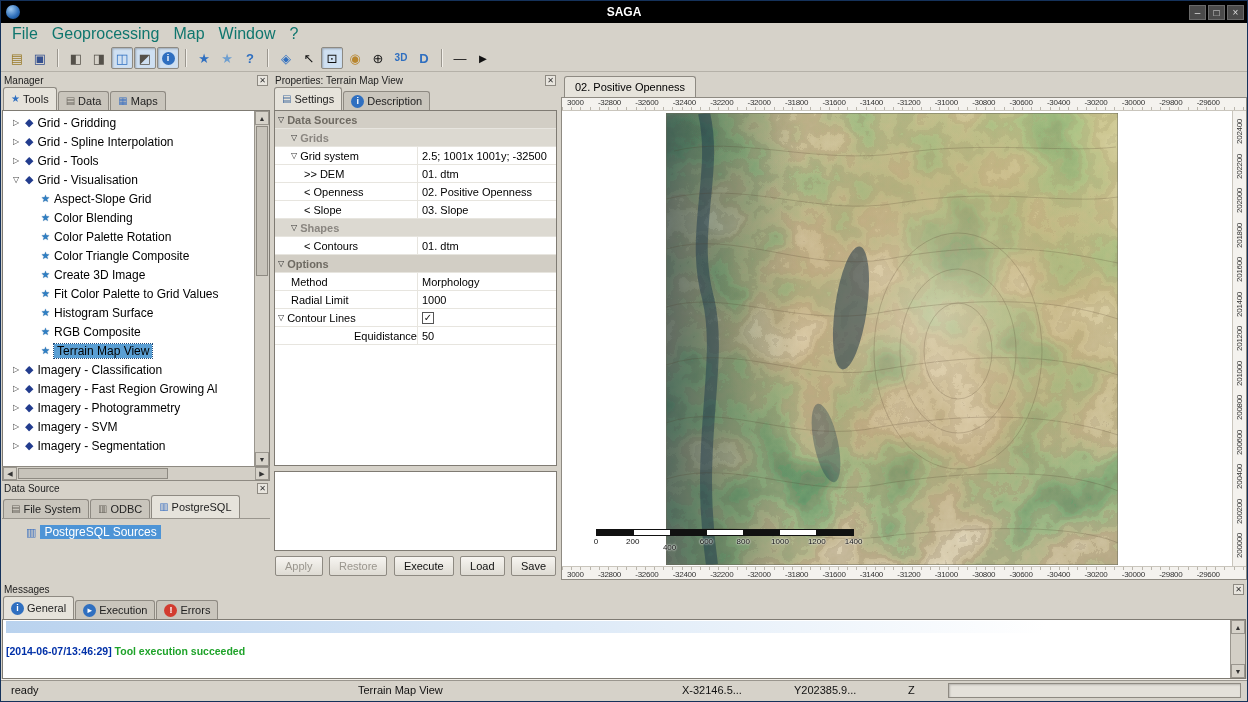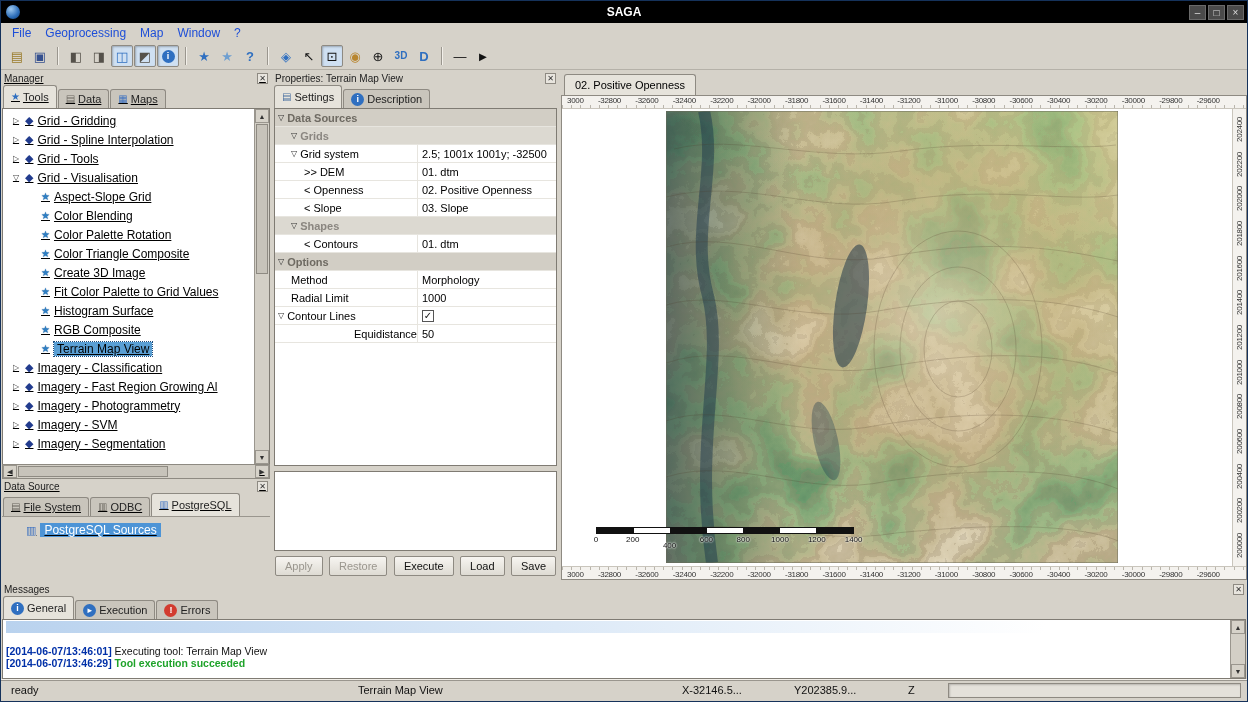--- a/index.html
+++ b/index.html
@@ -8,32 +8,32 @@
   .window{width:1248px;height:702px;border:1px solid #15325b;background:#d6d2c9;display:flex;flex-direction:column;overflow:hidden;}
 
   
   .titlebar{flex:0 0 22px;background:#000;color:#fff;display:flex;align-items:center;position:relative;}
   .app-icon{width:14px;height:14px;border-radius:50%;background:radial-gradient(circle at 35% 30%,#9ec9f0,#2b6cb8 60%,#123a6e);margin-left:5px;z-index:1;}
   .title{position:absolute;left:0;right:0;text-align:center;font-weight:bold;font-size:12px;}
   .winbtns{margin-left:auto;display:flex;gap:2px;margin-right:3px;z-index:1;}
   .wbtn{width:17px;height:15px;background:#4a4a4a;color:#ddd;font-size:10px;display:flex;align-items:center;justify-content:center;border:1px solid #6a6a6a;}
 
   
-  .menubar{flex:0 0 20px;display:flex;align-items:center;padding-left:4px;font-size:12px;color:#1d4ed8;}
+  .menubar{flex:0 0 20px;display:flex;align-items:center;padding-left:4px;font-size:16px;color:#0f766e;}
   .menu-item{padding:2px 7px;}
   .toolbar{flex:0 0 27px;display:flex;align-items:center;padding:0 5px;border-bottom:1px solid #b5b1a8;gap:1px;}
   .tsep{width:2px;height:18px;border-left:1px solid #9a968e;border-right:1px solid #f2efe9;margin:0 5px;}
   .tbtn{width:22px;height:22px;display:flex;align-items:center;justify-content:center;border:1px solid transparent;border-radius:2px;}
   .tbtn.pressed{border:1px solid #8e8a82;background:#cfe0f2;box-shadow:inset 1px 1px 2px rgba(0,0,0,.25);}
   .tglyph{font-size:13px;line-height:1;}
   .cicon{width:13px;height:13px;border-radius:50%;color:#fff;font-size:9px;font-weight:bold;display:inline-flex;align-items:center;justify-content:center;line-height:1;font-style:normal;}
 
   
   .main{flex:1;display:flex;gap:3px;padding:1px 0 2px 1px;min-height:0;}
-  .leftcol{flex:0 0 268px;display:flex;flex-direction:column;min-height:0;text-decoration:underline;}
+  .leftcol{flex:0 0 268px;display:flex;flex-direction:column;min-height:0;}
   .midcol{flex:0 0 285px;display:flex;flex-direction:column;min-height:0;}
   .rightcol{flex:1;display:flex;flex-direction:column;min-width:0;min-height:0;}
 
   .phead{flex:0 0 14px;font-size:10px;display:flex;align-items:center;padding:0 2px;color:#222;}
   .pclose{margin-left:auto;width:11px;height:11px;border:1px solid #8e8a82;background:#e8e5de;font-size:8px;display:flex;align-items:center;justify-content:center;color:#333;}
   .tabbar{flex:0 0 23px;display:flex;align-items:flex-end;padding-left:1px;position:relative;}
   .tab{height:19px;padding:0 7px;background:#c9c5bc;border:1px solid #8e8a82;border-bottom:none;border-radius:3px 3px 0 0;font-size:11px;display:flex;align-items:center;gap:3px;margin-right:1px;color:#222;white-space:nowrap;}
   .tab.active{background:#e6e3db;height:23px;z-index:2;}
   .tabicon{font-size:10px;line-height:1;}
 
@@ -635,24 +635,20 @@
         <span class="tab">
           <span class="cicon" style="background: rgb(210, 59, 47);">!</span>
           <span class="tablabel">Errors</span>
         </span>
       </div>
     <div class="logarea">
       <div>
           <div class="logline selline">&nbsp;</div>
           <div class="logline">&nbsp;</div>
           <div class="logline">
-            <span class="ltime">[2014-06-07/13:46:01]&nbsp;</span>
-            <span class="ltext normal">Executing tool: Terrain Map View</span>
-          </div>
-          <div class="logline">
             <span class="ltime">[2014-06-07/13:46:29]&nbsp;</span>
             <span class="ltext success">Tool execution succeeded</span>
           </div>
         </div>
       <div class="vscroll">
         <span class="sarrow">▲</span>
         <span class="strack"></span>
         <span class="sarrow">▼</span>
       </div>
     </div>

